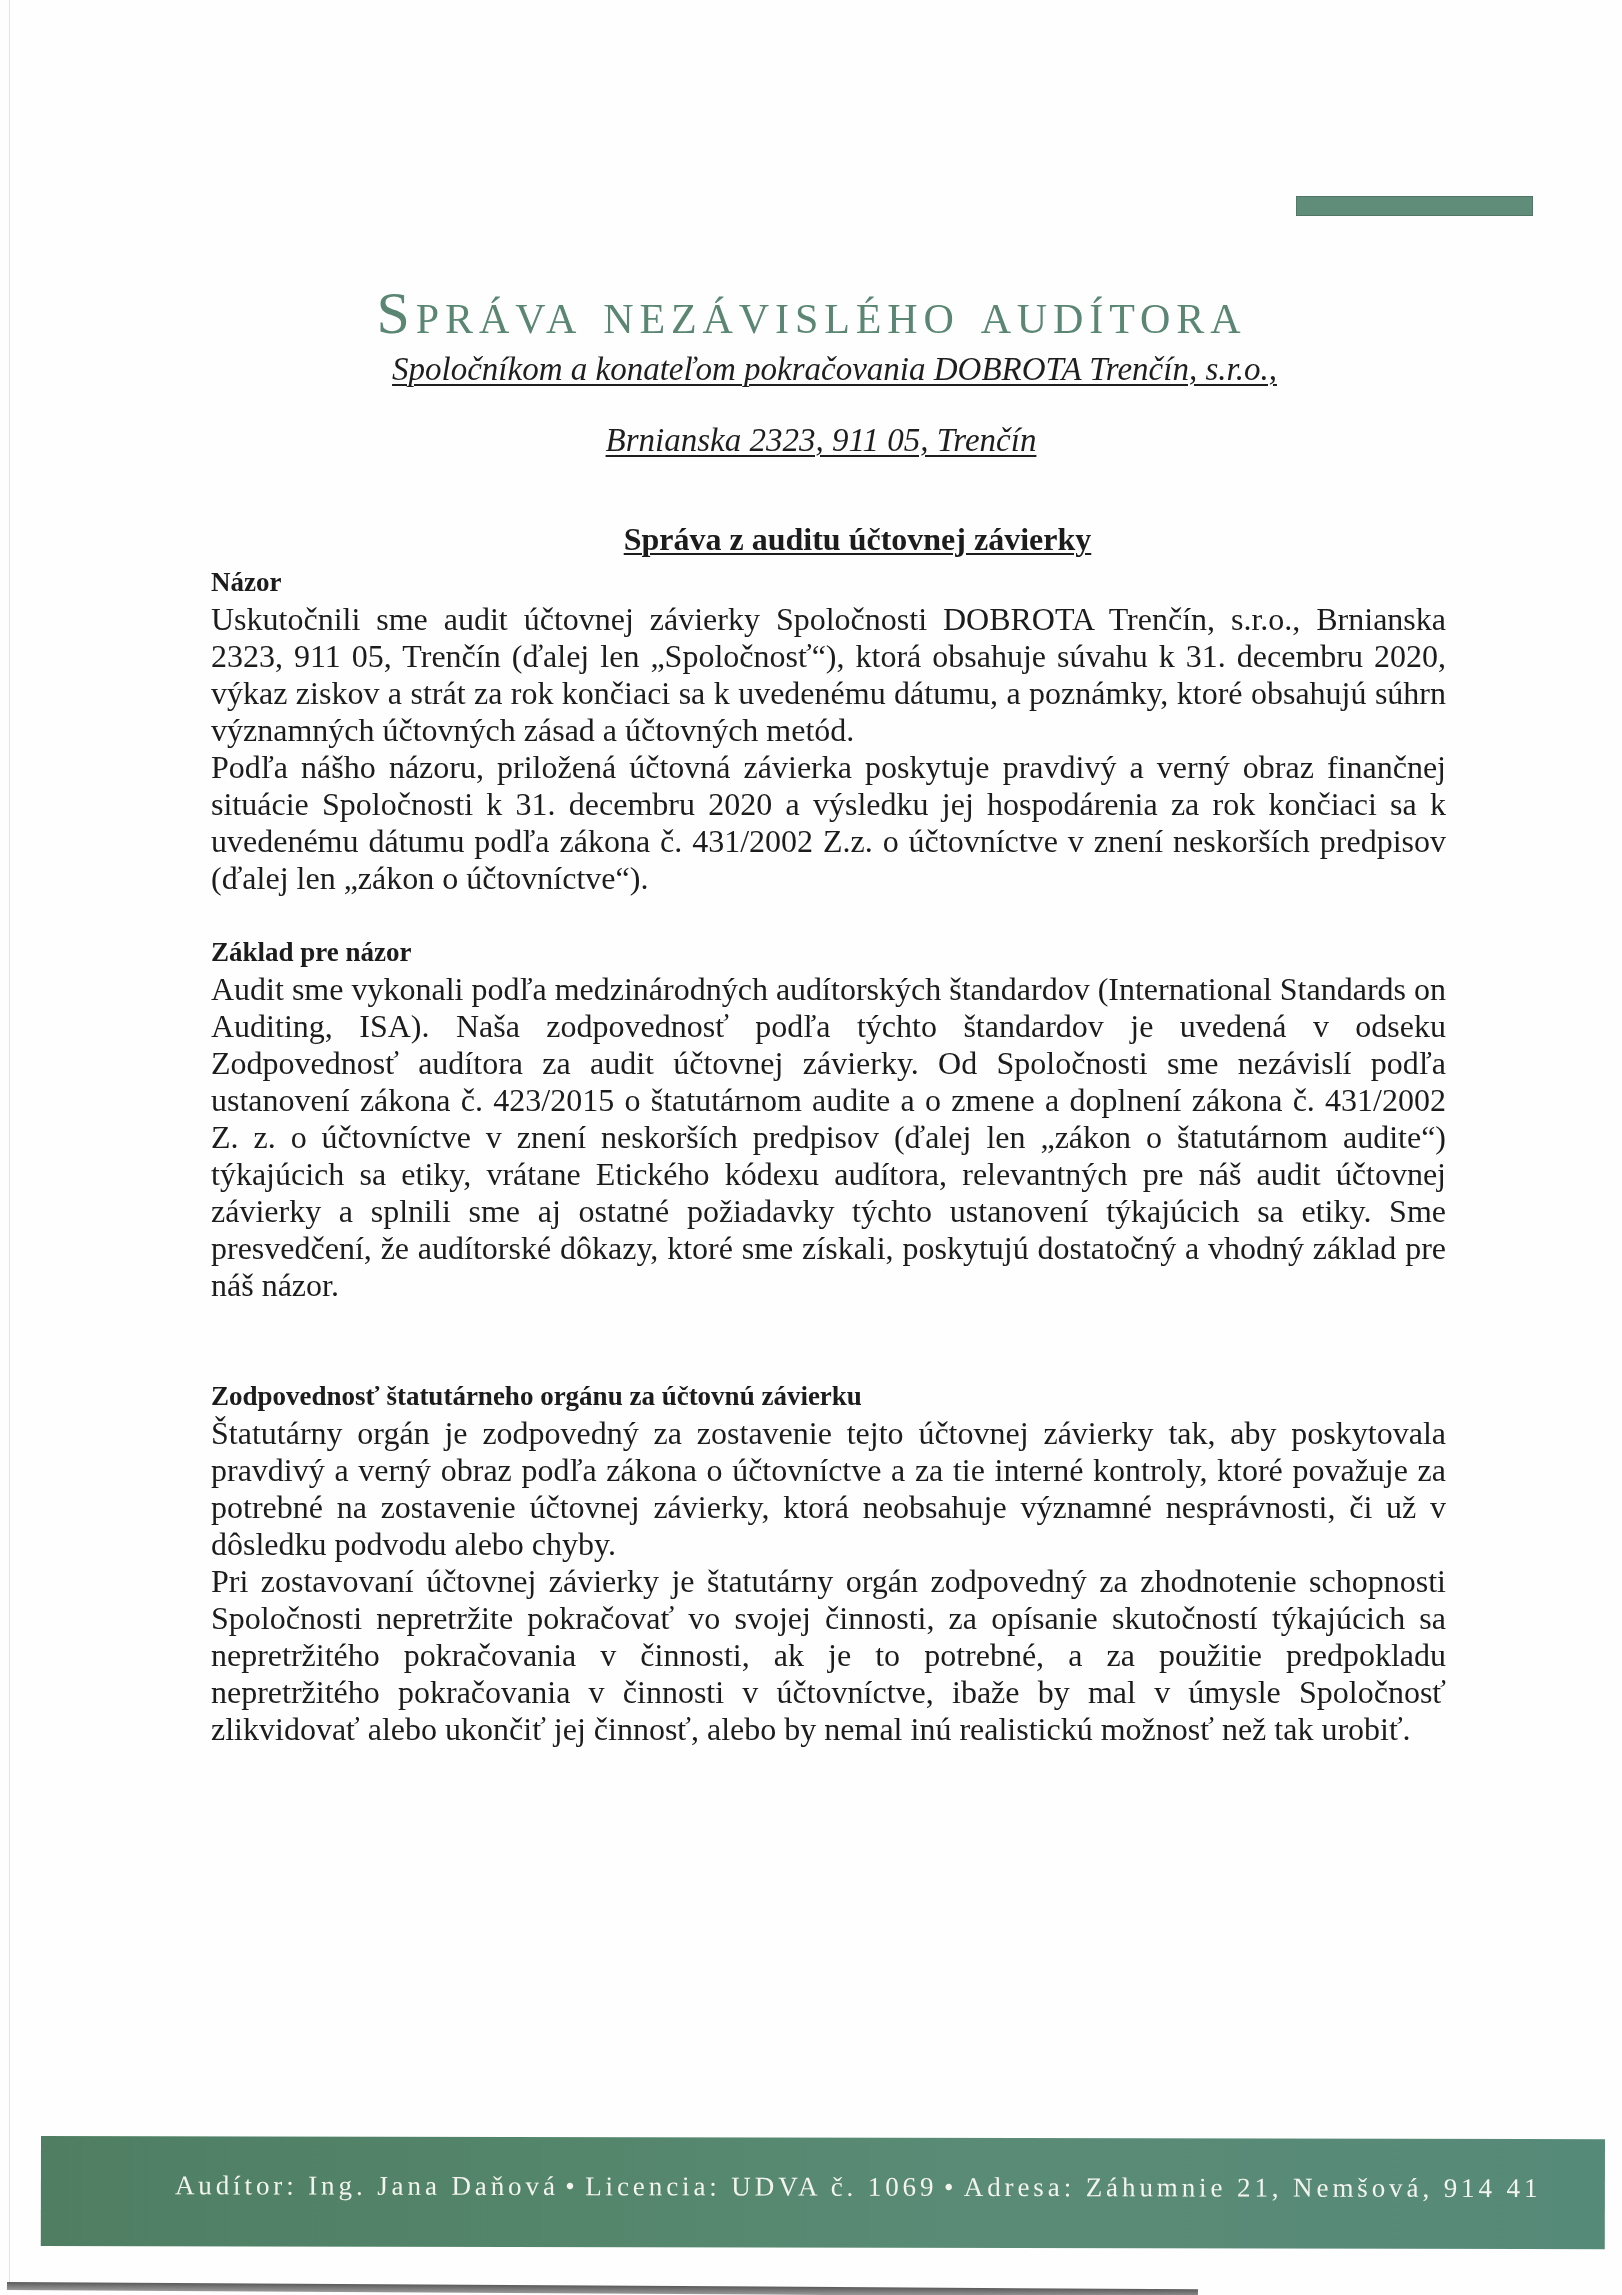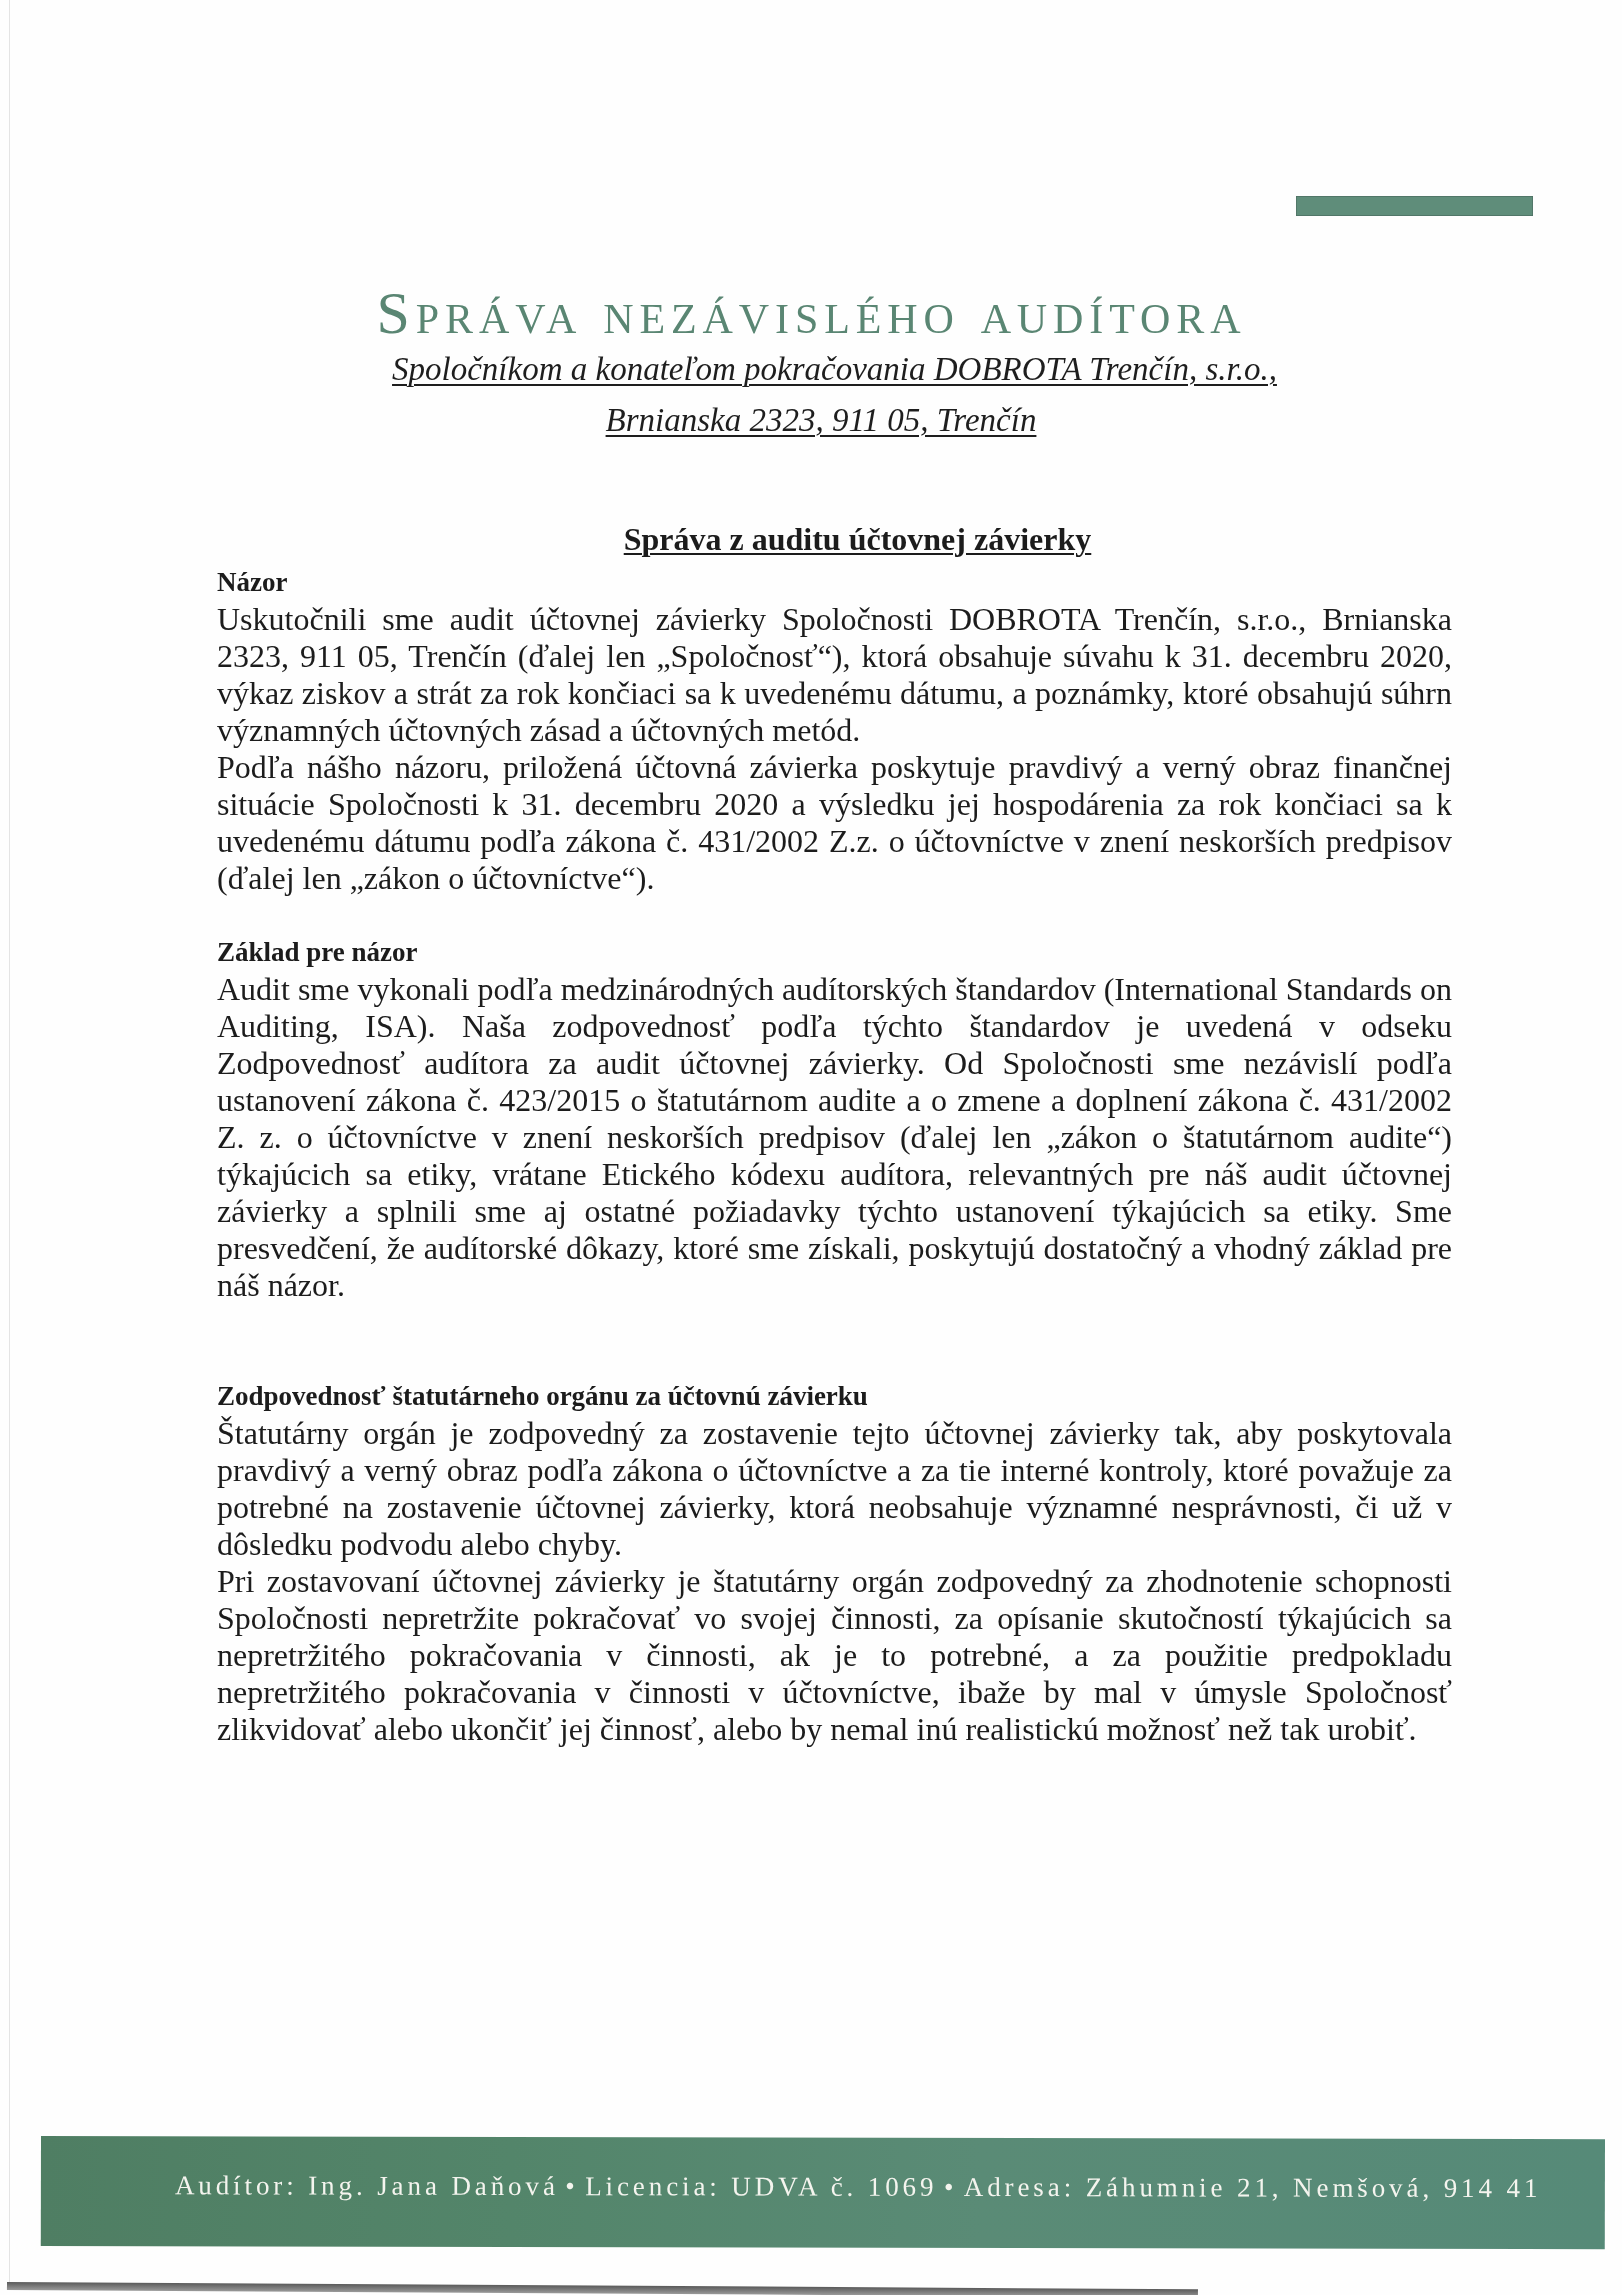--- a/index.html
+++ b/index.html
@@ -29,30 +29,30 @@
     font-size: 60px; font-variant: small-caps; letter-spacing: 5.9px;
     color: #5a8673; font-weight: normal; line-height: 1;
   }
   .subtitle {
     position: absolute; left: 0; right: 0; text-align: center;
     font-style: italic; font-size: 33px; text-decoration: underline;
     text-underline-offset: 3.9px; text-decoration-thickness: 2px;
     color: #1e1e1e; line-height: 1;
   }
   .subtitle.l1 { top: 353px; padding-left: 46px; }
-  .subtitle.l2 { top: 404px; padding-left: 19px; }
+  .subtitle.l2 { top: 424px; padding-left: 19px; }
 
   .report-heading {
     position: absolute; left: 0; right: 0; top: 523px; text-align: center;
     font-weight: bold; font-size: 32px; text-decoration: underline;
     text-underline-offset: 3.3px; text-decoration-thickness: 2px;
     padding-left: 92px; line-height: 1;
   }
   .content {
-    position: absolute; left: 217px; width: 1235px; top: 564px;
+    position: absolute; left: 211px; width: 1235px; top: 564px;
   }
   .sec-heading {
     font-weight: bold; font-size: 27px; line-height: 37px; margin: 0;
   }
   .para {
     font-size: 32px; line-height: 37px; margin: 0; text-align: justify;
     text-align-last: left;
   }
   .gap { height: 37px; }
 

